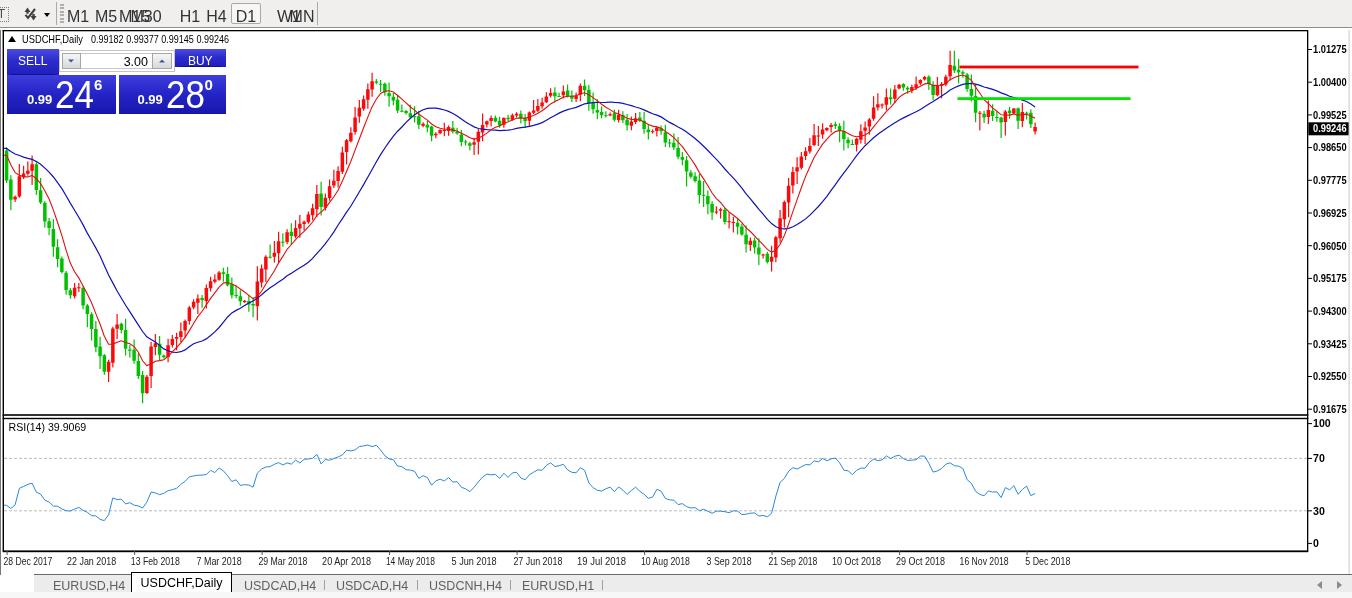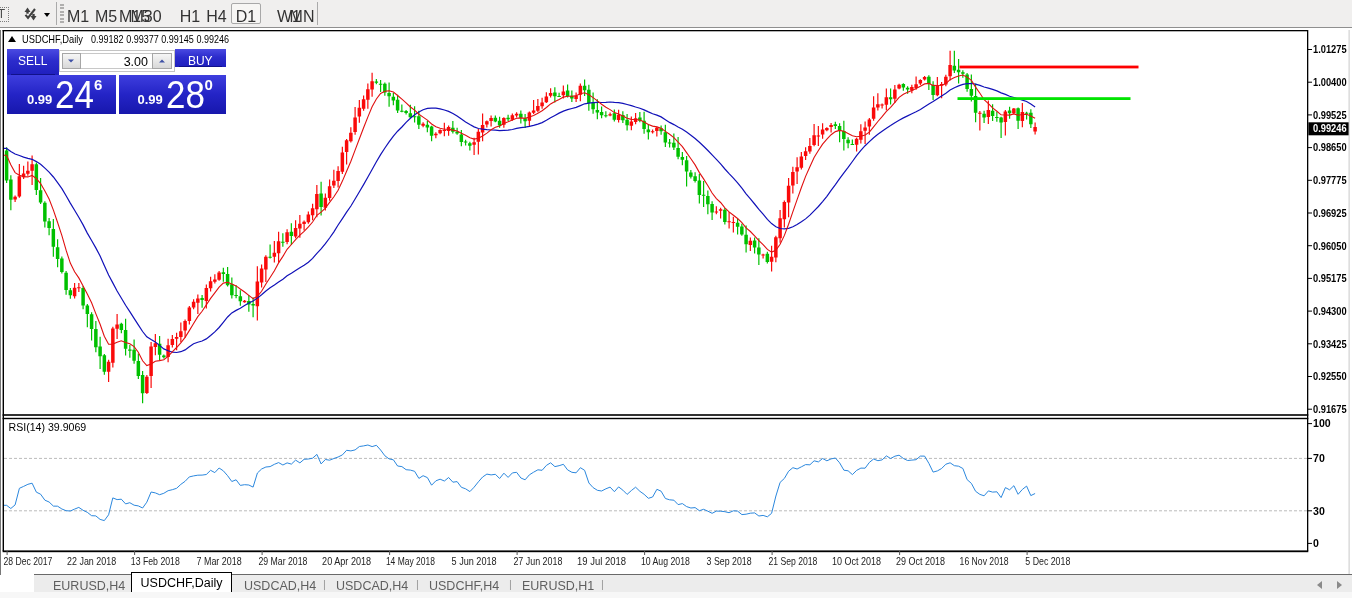--- a/index.html
+++ b/index.html
@@ -205,20 +205,20 @@
   <span class="sup" style="left:86px">0</span>
 </div>
   </div>
 <div id="tabs">
   <div class="tab" style="left:19px">EURUSD,H4</div>
   <div id="atab">USDCHF,Daily</div>
   <div class="tab" style="left:210px">USDCAD,H4</div>
   <div class="tsep" style="left:289px">|</div>
   <div class="tab" style="left:302px">USDCAD,H4</div>
   <div class="tsep" style="left:382px">|</div>
-  <div class="tab" style="left:395px">USDCHF,H4</div>
+  <div class="tab" style="left:395px">USDCNH,H4</div>
   <div class="tsep" style="left:475px">|</div>
   <div class="tab" style="left:488px">EURUSD,H1</div>
   <div class="tsep" style="left:567px">|</div>
 </div>
 <div id="bstrip"></div>
 <div class="tarr" style="left:1317px;border-top:4px solid transparent;border-bottom:4px solid transparent;border-right:5px solid #8a8a8a"></div>
 <div class="tarr" style="left:1337px;border-top:4px solid transparent;border-bottom:4px solid transparent;border-left:5px solid #8a8a8a"></div>
 
 </body></html>

